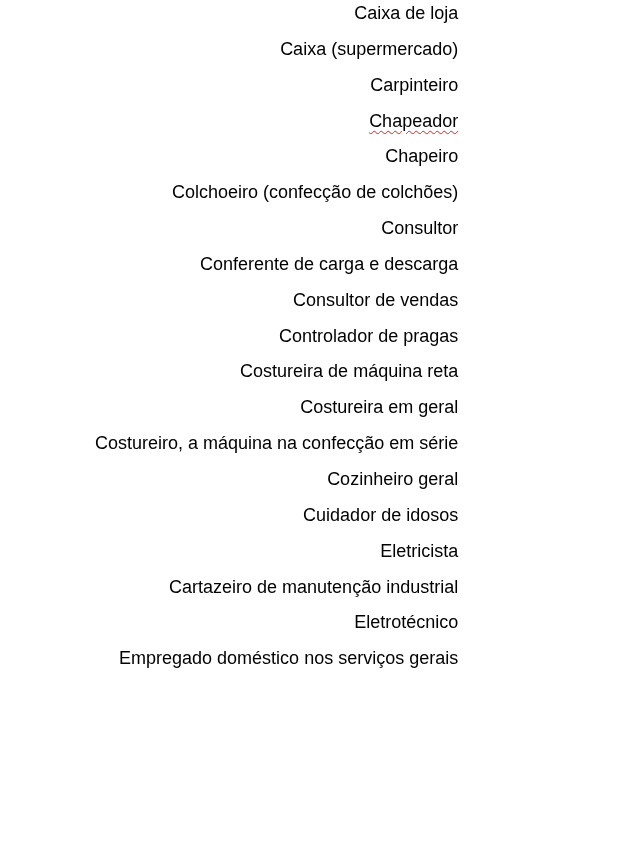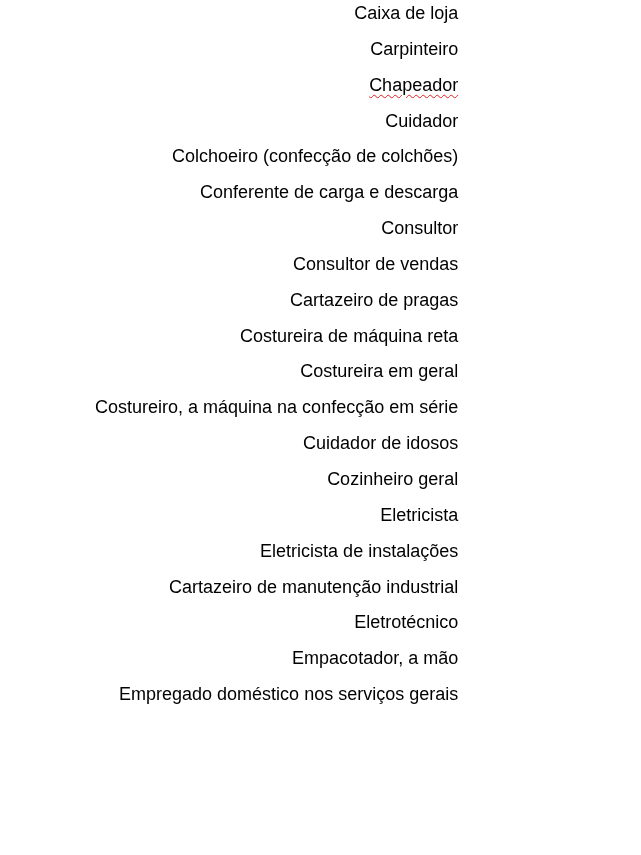--- a/index.html
+++ b/index.html
@@ -46,33 +46,32 @@
       text-decoration-thickness: 1px;
       text-underline-offset: 3px;
     }
   </style>
 </head>
 <body>
 
 <div class="page">
   <ul class="job-list">
     <li class="job-item"><span class="txt">Caixa de loja</span></li>
+    <li class="job-item"><span class="txt">Caixa (supermercado)</span></li>
     <li class="job-item"><span class="txt">Carpinteiro</span></li>
     <li class="job-item"><span class="txt spell-error">Chapeador</span></li>
-    <li class="job-item"><span class="txt">Cuidador</span></li>
+    <li class="job-item"><span class="txt">Chapeiro</span></li>
     <li class="job-item"><span class="txt">Colchoeiro (confecção de colchões)</span></li>
+    <li class="job-item"><span class="txt">Consultor</span></li>
     <li class="job-item"><span class="txt">Conferente de carga e descarga</span></li>
-    <li class="job-item"><span class="txt">Consultor</span></li>
     <li class="job-item"><span class="txt">Consultor de vendas</span></li>
-    <li class="job-item"><span class="txt">Cartazeiro de pragas</span></li>
+    <li class="job-item"><span class="txt">Controlador de pragas</span></li>
     <li class="job-item"><span class="txt">Costureira de máquina reta</span></li>
     <li class="job-item"><span class="txt">Costureira em geral</span></li>
     <li class="job-item"><span class="txt">Costureiro, a máquina na confecção em série</span></li>
+    <li class="job-item"><span class="txt">Cozinheiro geral</span></li>
     <li class="job-item"><span class="txt">Cuidador de idosos</span></li>
-    <li class="job-item"><span class="txt">Cozinheiro geral</span></li>
     <li class="job-item"><span class="txt">Eletricista</span></li>
-    <li class="job-item"><span class="txt">Eletricista de instalações</span></li>
     <li class="job-item"><span class="txt">Cartazeiro de manutenção industrial</span></li>
     <li class="job-item"><span class="txt">Eletrotécnico</span></li>
-    <li class="job-item"><span class="txt">Empacotador, a mão</span></li>
     <li class="job-item"><span class="txt">Empregado doméstico nos serviços gerais</span></li>
   </ul>
 </div>
 
 </body></html>

